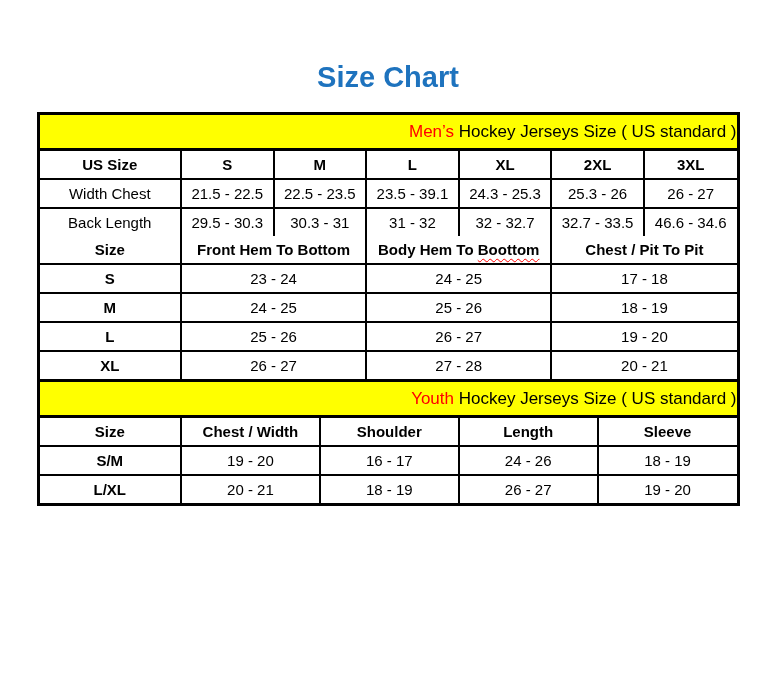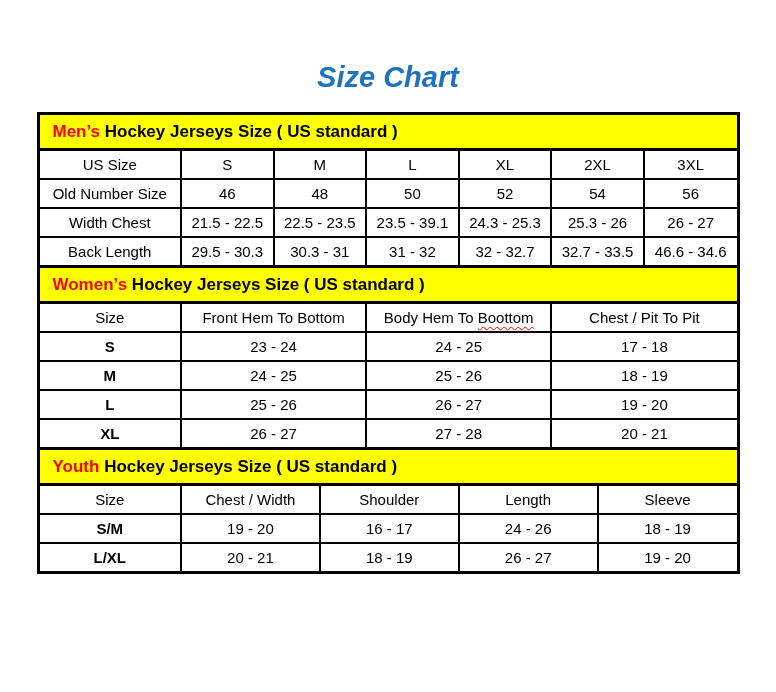--- a/index.html
+++ b/index.html
@@ -12,51 +12,50 @@
   body{
     width:776px;height:692px;background:#ffffff;
     font-family:"Liberation Sans","DejaVu Sans",sans-serif;
     -webkit-font-smoothing:antialiased;
   }
   .title{
     margin:0;padding:60px 0 18px 0;
     text-align:center;
     font-size:29px;line-height:34px;font-weight:bold;
     color:var(--blue);
-    font-style:italic;
   }
   .chart{
     margin:0 auto;width:703px;
     border:3px solid var(--black);
     box-sizing:border-box;
   }
   .band{
     background:var(--yellow);
-    text-align:left;
-    font-weight:bold;font-size:17px;line-height:23px;
-    padding:5px 13px;
+    text-align:right;
+    font-weight:normal;font-size:17px;line-height:23px;
+    padding:5px 0;
     border-bottom:3px solid var(--black);
     color:#000;
   }
   .section:not(:first-child) .band{border-top:3px solid var(--black);}
   .band-red{color:var(--red);}
   table{
     width:100%;
     border-collapse:collapse;
     border-style:hidden;       
     table-layout:fixed;
   }
   th,td{
     border:2px solid var(--black);
     text-align:center;vertical-align:middle;
     height:25px;padding:1px 3px;
     font-size:15px;color:#000;
     overflow:hidden;white-space:nowrap;
   }
-  th{font-weight:normal;font-size:15px;}
+  th{font-weight:bold;font-size:15px;}
   td{font-weight:normal;}
   td.bold-label{font-weight:bold;}
   .squiggle{
     text-decoration-line:underline;
     text-decoration-style:wavy;
     text-decoration-color:var(--red);
     text-decoration-thickness:1px;
     text-underline-offset:3px;
   }
 </style>
@@ -84,29 +83,20 @@
               <th>S</th>
               <th>M</th>
               <th>L</th>
               <th>XL</th>
               <th>2XL</th>
               <th>3XL</th>
             </tr>
           </thead>
           <tbody>
             <tr>
-              <td>Old Number Size</td>
-              <td>46</td>
-              <td>48</td>
-              <td>50</td>
-              <td>52</td>
-              <td>54</td>
-              <td>56</td>
-            </tr>
-            <tr>
               <td>Width Chest</td>
               <td>21.5 - 22.5</td>
               <td>22.5 - 23.5</td>
               <td>23.5 - 39.1</td>
               <td>24.3 - 25.3</td>
               <td>25.3 - 26</td>
               <td>26 - 27</td>
             </tr>
             <tr>
               <td>Back Length</td>
@@ -114,21 +104,20 @@
               <td>30.3 - 31</td>
               <td>31 - 32</td>
               <td>32 - 32.7</td>
               <td>32.7 - 33.5</td>
               <td>46.6 - 34.6</td>
             </tr>
           </tbody>
         </table>
       </div>
       <div class="section">
-        <div class="band"><span class="band-red">Women’s</span><span> Hockey Jerseys Size ( US standard )</span></div>
         <table>
           <colgroup>
             <col style="width: 20.3%;">
             <col style="width: 26.5667%;">
             <col style="width: 26.5667%;">
             <col style="width: 26.5667%;">
           </colgroup>
           <thead>
             <tr>
               <th>Size</th>

